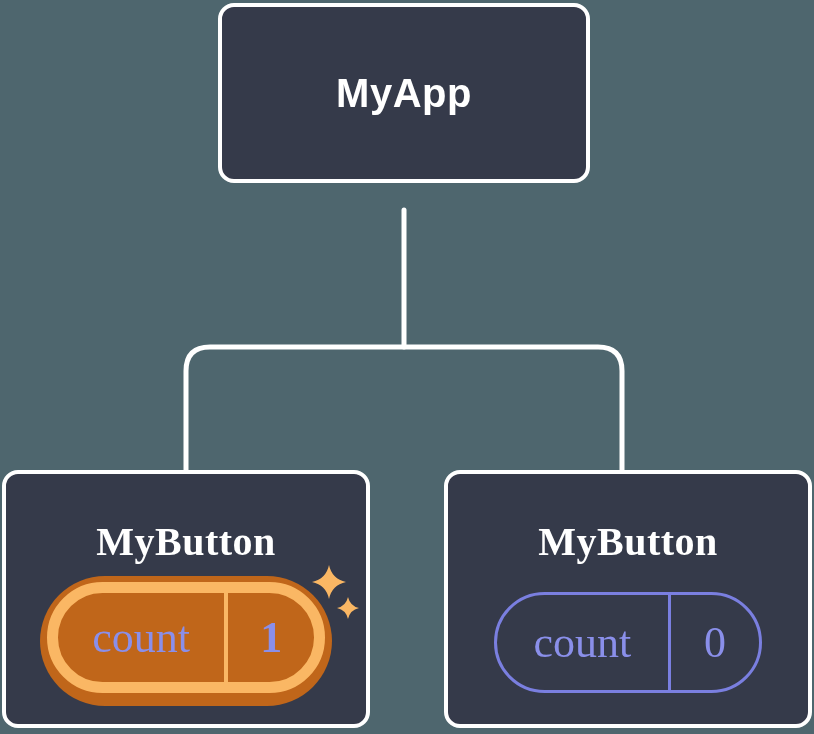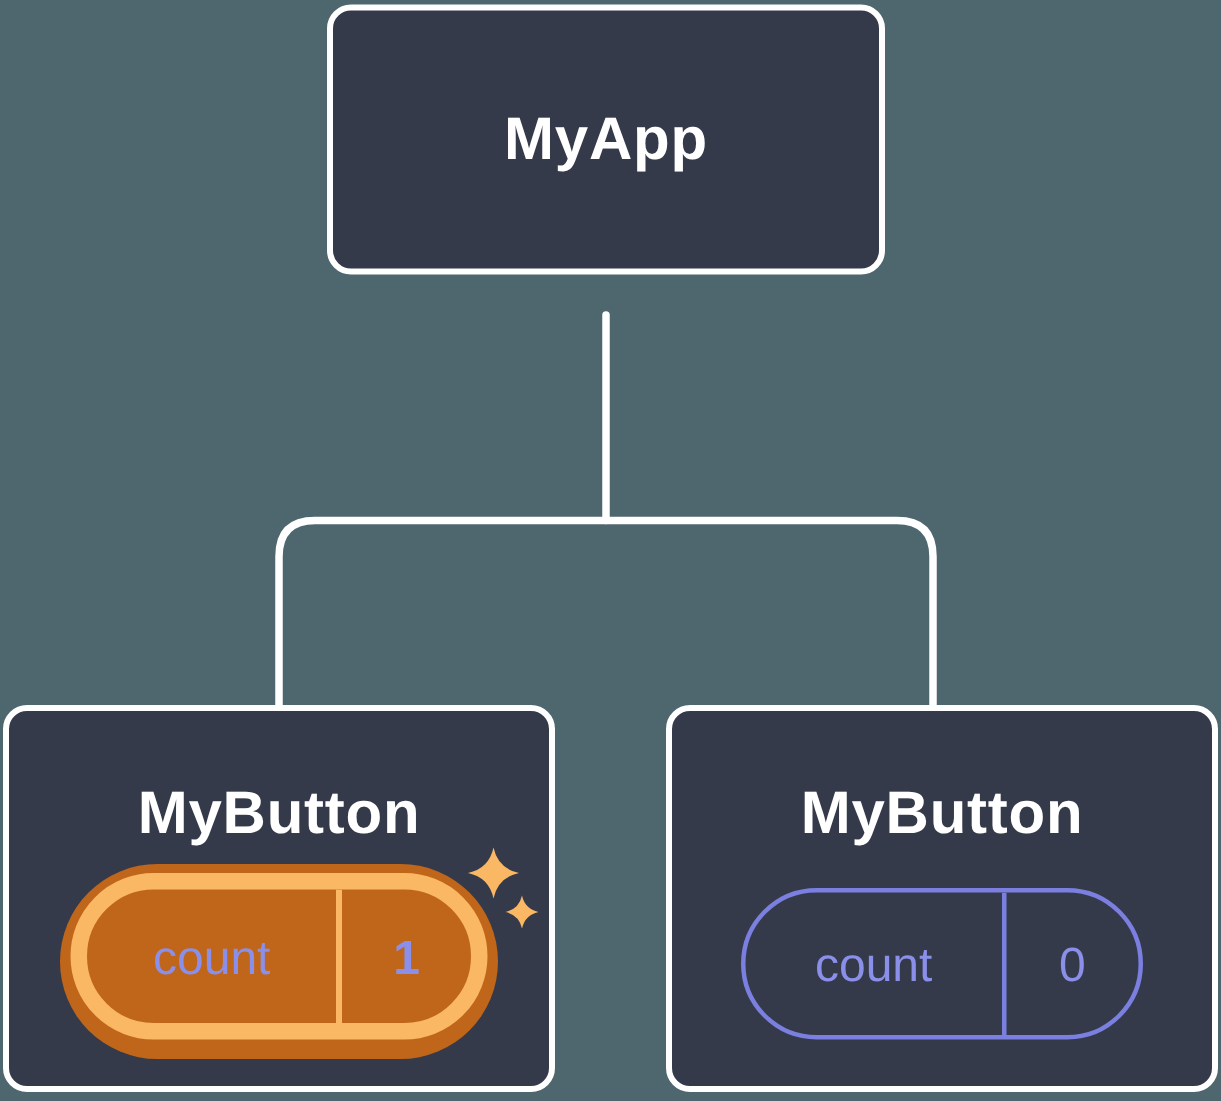--- a/index.html
+++ b/index.html
@@ -39,21 +39,21 @@
     background:var(--node-fill);
     border:4px solid var(--node-border);
     border-radius:16px;
   }
   .node.root{
     left:218px;top:3px;width:372px;height:180px;
     display:flex;align-items:center;justify-content:center;
   }
   .node.child{
     top:470px;width:368px;height:258px;
-    display:flex;flex-direction:column;align-items:center;
+    display:flex;flex-direction:column;align-items:center;font-family:Liberation Serif, serif;
   }
   .node.child.left{left:2px;}
   .node.child.right{left:444px;}
   .node-label{
     color:var(--title-text);
     font-size:40px;
     font-weight:bold;
     letter-spacing:0.5px;
     line-height:1;
   }
@@ -86,21 +86,21 @@
     display:flex;
     overflow:hidden;
   }
   .pill-plain .divider{
     width:3px;align-self:stretch;
     background:var(--state-border);
   }
   .cell{
     display:flex;align-items:center;justify-content:center;
     color:var(--state-text);
-    font-size:32px;
+    font-size:44px;
     line-height:1;
   }
   .cell.key{flex:1.94;}
   .cell.val{flex:1;}
   .cell.val.bold{font-weight:bold;}
   .sparkles{
     position:absolute;
     right:0px;top:88px;
     width:62px;height:62px;
   }

